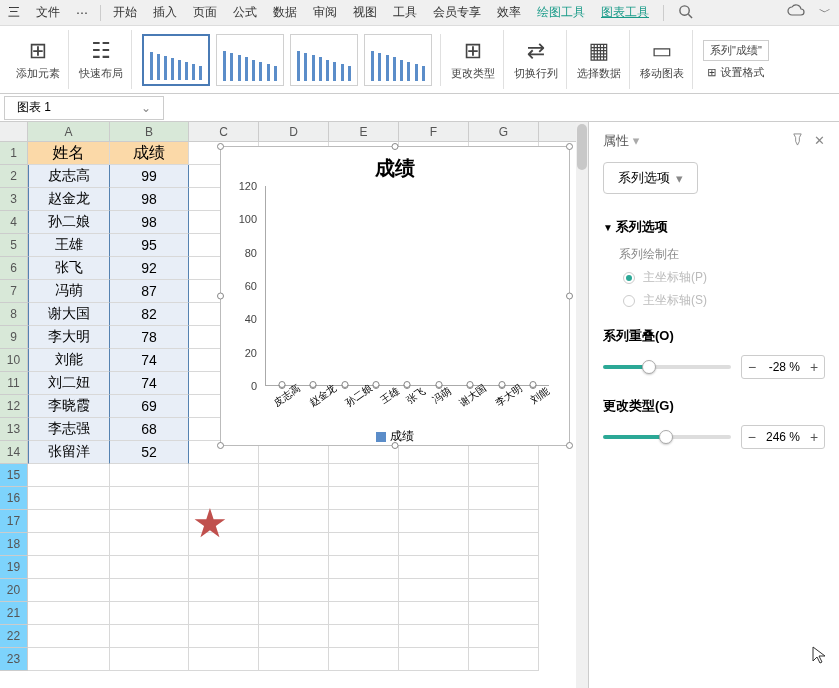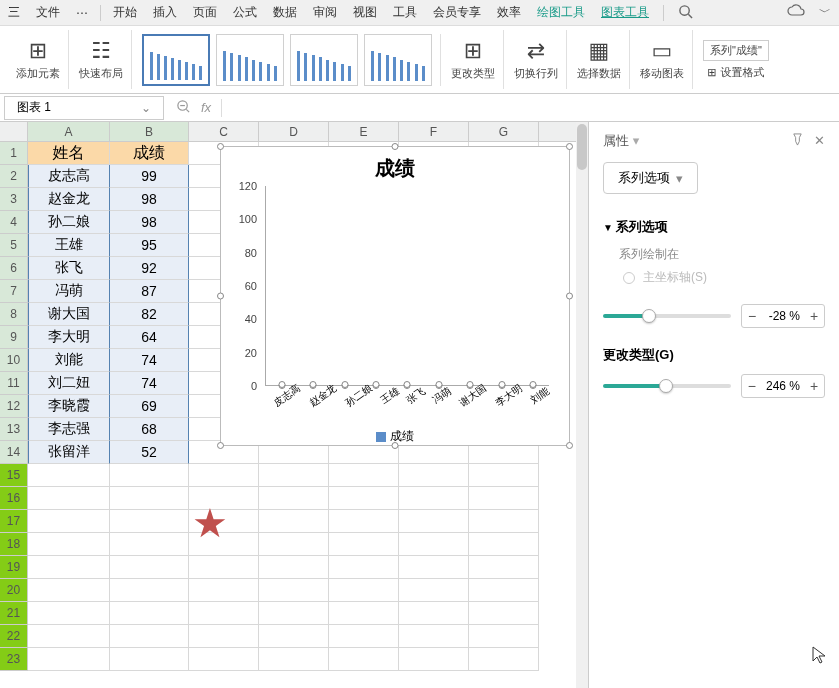--- a/index.html
+++ b/index.html
@@ -33,21 +33,21 @@
     
     
     .sheet-area { width: 588px; position: relative; background: #fff; overflow: hidden; }
     .col-headers { display: flex; height: 20px; background: #eeefef; border-bottom: 1px solid #ccc; font-size: 12px; }
     .row-headers { position: absolute; left: 0; top: 20px; width: 28px; }
     .corner { width: 28px; border-right: 1px solid #ccc; background: #eeefef; }
     .col-h { text-align: center; line-height: 20px; border-right: 1px solid #ccc; color: #555; }
     .col-h.A { width: 82px; background: #d8e8d8; }
     .col-h.B { width: 79px; background: #d8e8d8; }
     .col-h.rest { width: 70px; }
-    .row-h { height: 23px; line-height: 23px; text-align: center; border-bottom: 1px solid #ccc; border-right: 1px solid #ccc; background: #84cc16; font-size: 12px; color: #555; }
+    .row-h { height: 23px; line-height: 23px; text-align: center; border-bottom: 1px solid #ccc; border-right: 1px solid #ccc; background: #7dd3fc; font-size: 12px; color: #555; }
     .row-h.sel { background: #d8e8d8; }
     
     .grid { position: absolute; left: 28px; top: 20px; right: 0; bottom: 0; }
     .cell { position: absolute; border-right: 1px solid #d8d8d8; border-bottom: 1px solid #d8d8d8; font-size: 14px; text-align: center; display: flex; align-items: center; justify-content: center; background: #fff; }
     .cell.header-cell { background: #fbd9a8; font-size: 16px; }
     .cell.data-a { background: #e8eef7; border-right: 1px solid #5582b1; border-left: 1px solid #5582b1; }
     .cell.data-b { background: #e8eef7; border-right: 1px solid #5582b1; }
     
     
     .chart-overlay { position: absolute; left: 220px; top: 24px; width: 350px; height: 300px; border: 1px solid #bbb; background: #fff; }
@@ -209,31 +209,20 @@
         <span>⊞</span>
         <span>设置格式</span>
       </span>
   </div>
 </div>
 
 <div class="namebar">
   <div class="namebox">
     <span>图表 1</span>
     <span style="color:#888;">⌄</span>
-  </div>
-  <div class="fxbox">
-    <span style="font-style:normal;">
-      <svg width="15" height="15" viewBox="0 0 16 16">
-          <circle cx="7" cy="7" r="5" fill="none" stroke="#999" stroke-width="1.3"></circle>
-          <line x1="4.5" y1="7" x2="9.5" y2="7" stroke="#999" stroke-width="1.3"></line>
-          <line x1="11" y1="11" x2="14" y2="14" stroke="#999" stroke-width="1.3"></line>
-        </svg>
-    </span>
-    <span>fx</span>
-    <span style="border-left:1px solid #ddd;height:18px;"></span>
   </div>
 </div>
 
 <div class="main">
   <div class="sheet-area">
     <div class="col-headers">
       <div class="corner"></div>
       <div class="col-h A">A</div>
       <div class="col-h B">B</div>
       <div class="col-h rest">C</div>
@@ -439,21 +428,21 @@
         <div class="cell data-b" style="left: 82px; top: 69px; width: 79px; height: 23px;">98</div>
         <div class="cell data-a" style="left: 0px; top: 92px; width: 82px; height: 23px;">王雄</div>
         <div class="cell data-b" style="left: 82px; top: 92px; width: 79px; height: 23px;">95</div>
         <div class="cell data-a" style="left: 0px; top: 115px; width: 82px; height: 23px;">张飞</div>
         <div class="cell data-b" style="left: 82px; top: 115px; width: 79px; height: 23px;">92</div>
         <div class="cell data-a" style="left: 0px; top: 138px; width: 82px; height: 23px;">冯萌</div>
         <div class="cell data-b" style="left: 82px; top: 138px; width: 79px; height: 23px;">87</div>
         <div class="cell data-a" style="left: 0px; top: 161px; width: 82px; height: 23px;">谢大国</div>
         <div class="cell data-b" style="left: 82px; top: 161px; width: 79px; height: 23px;">82</div>
         <div class="cell data-a" style="left: 0px; top: 184px; width: 82px; height: 23px;">李大明</div>
-        <div class="cell data-b" style="left: 82px; top: 184px; width: 79px; height: 23px;">64</div>
+        <div class="cell data-b" style="left: 82px; top: 184px; width: 79px; height: 23px;">78</div>
         <div class="cell data-a" style="left: 0px; top: 207px; width: 82px; height: 23px;">刘能</div>
         <div class="cell data-b" style="left: 82px; top: 207px; width: 79px; height: 23px;">74</div>
         <div class="cell data-a" style="left: 0px; top: 230px; width: 82px; height: 23px;">刘二妞</div>
         <div class="cell data-b" style="left: 82px; top: 230px; width: 79px; height: 23px;">74</div>
         <div class="cell data-a" style="left: 0px; top: 253px; width: 82px; height: 23px;">李晓霞</div>
         <div class="cell data-b" style="left: 82px; top: 253px; width: 79px; height: 23px;">69</div>
         <div class="cell data-a" style="left: 0px; top: 276px; width: 82px; height: 23px;">李志强</div>
         <div class="cell data-b" style="left: 82px; top: 276px; width: 79px; height: 23px;">68</div>
         <div class="cell data-a" style="left: 0px; top: 299px; width: 82px; height: 23px;">张留洋</div>
         <div class="cell data-b" style="left: 82px; top: 299px; width: 79px; height: 23px;">52</div>
@@ -541,25 +530,30 @@
         <span style="color:#888;">✕</span>
       </div>
     </div>
     <div class="dropdown-btn">
       <span>系列选项</span>
         <span style="color:#888;">▾</span>
     </div>
     <div class="section-title">系列选项</div>
     <div class="sub-label">系列绘制在</div>
     <div class="radio-row disabled">
+      <span class="radio checked"></span>
+        <span>主坐标轴(P)</span>
+    </div>
+    <div class="radio-row disabled">
       <span class="radio"></span>
         <span>主坐标轴(S)</span>
     </div>
     
     <div class="slider-section">
+      <div class="slider-label">系列重叠(O)</div>
       <div class="slider-row">
         <div class="slider-track" style="--pct:36%;">
           <div class="slider-thumb" style="left:36%;"></div>
         </div>
         <div class="spinner">
           <button>−</button>
           <span class="val"><span>-28</span> <span>%</span></span>
           <button>+</button>
         </div>
       </div>

